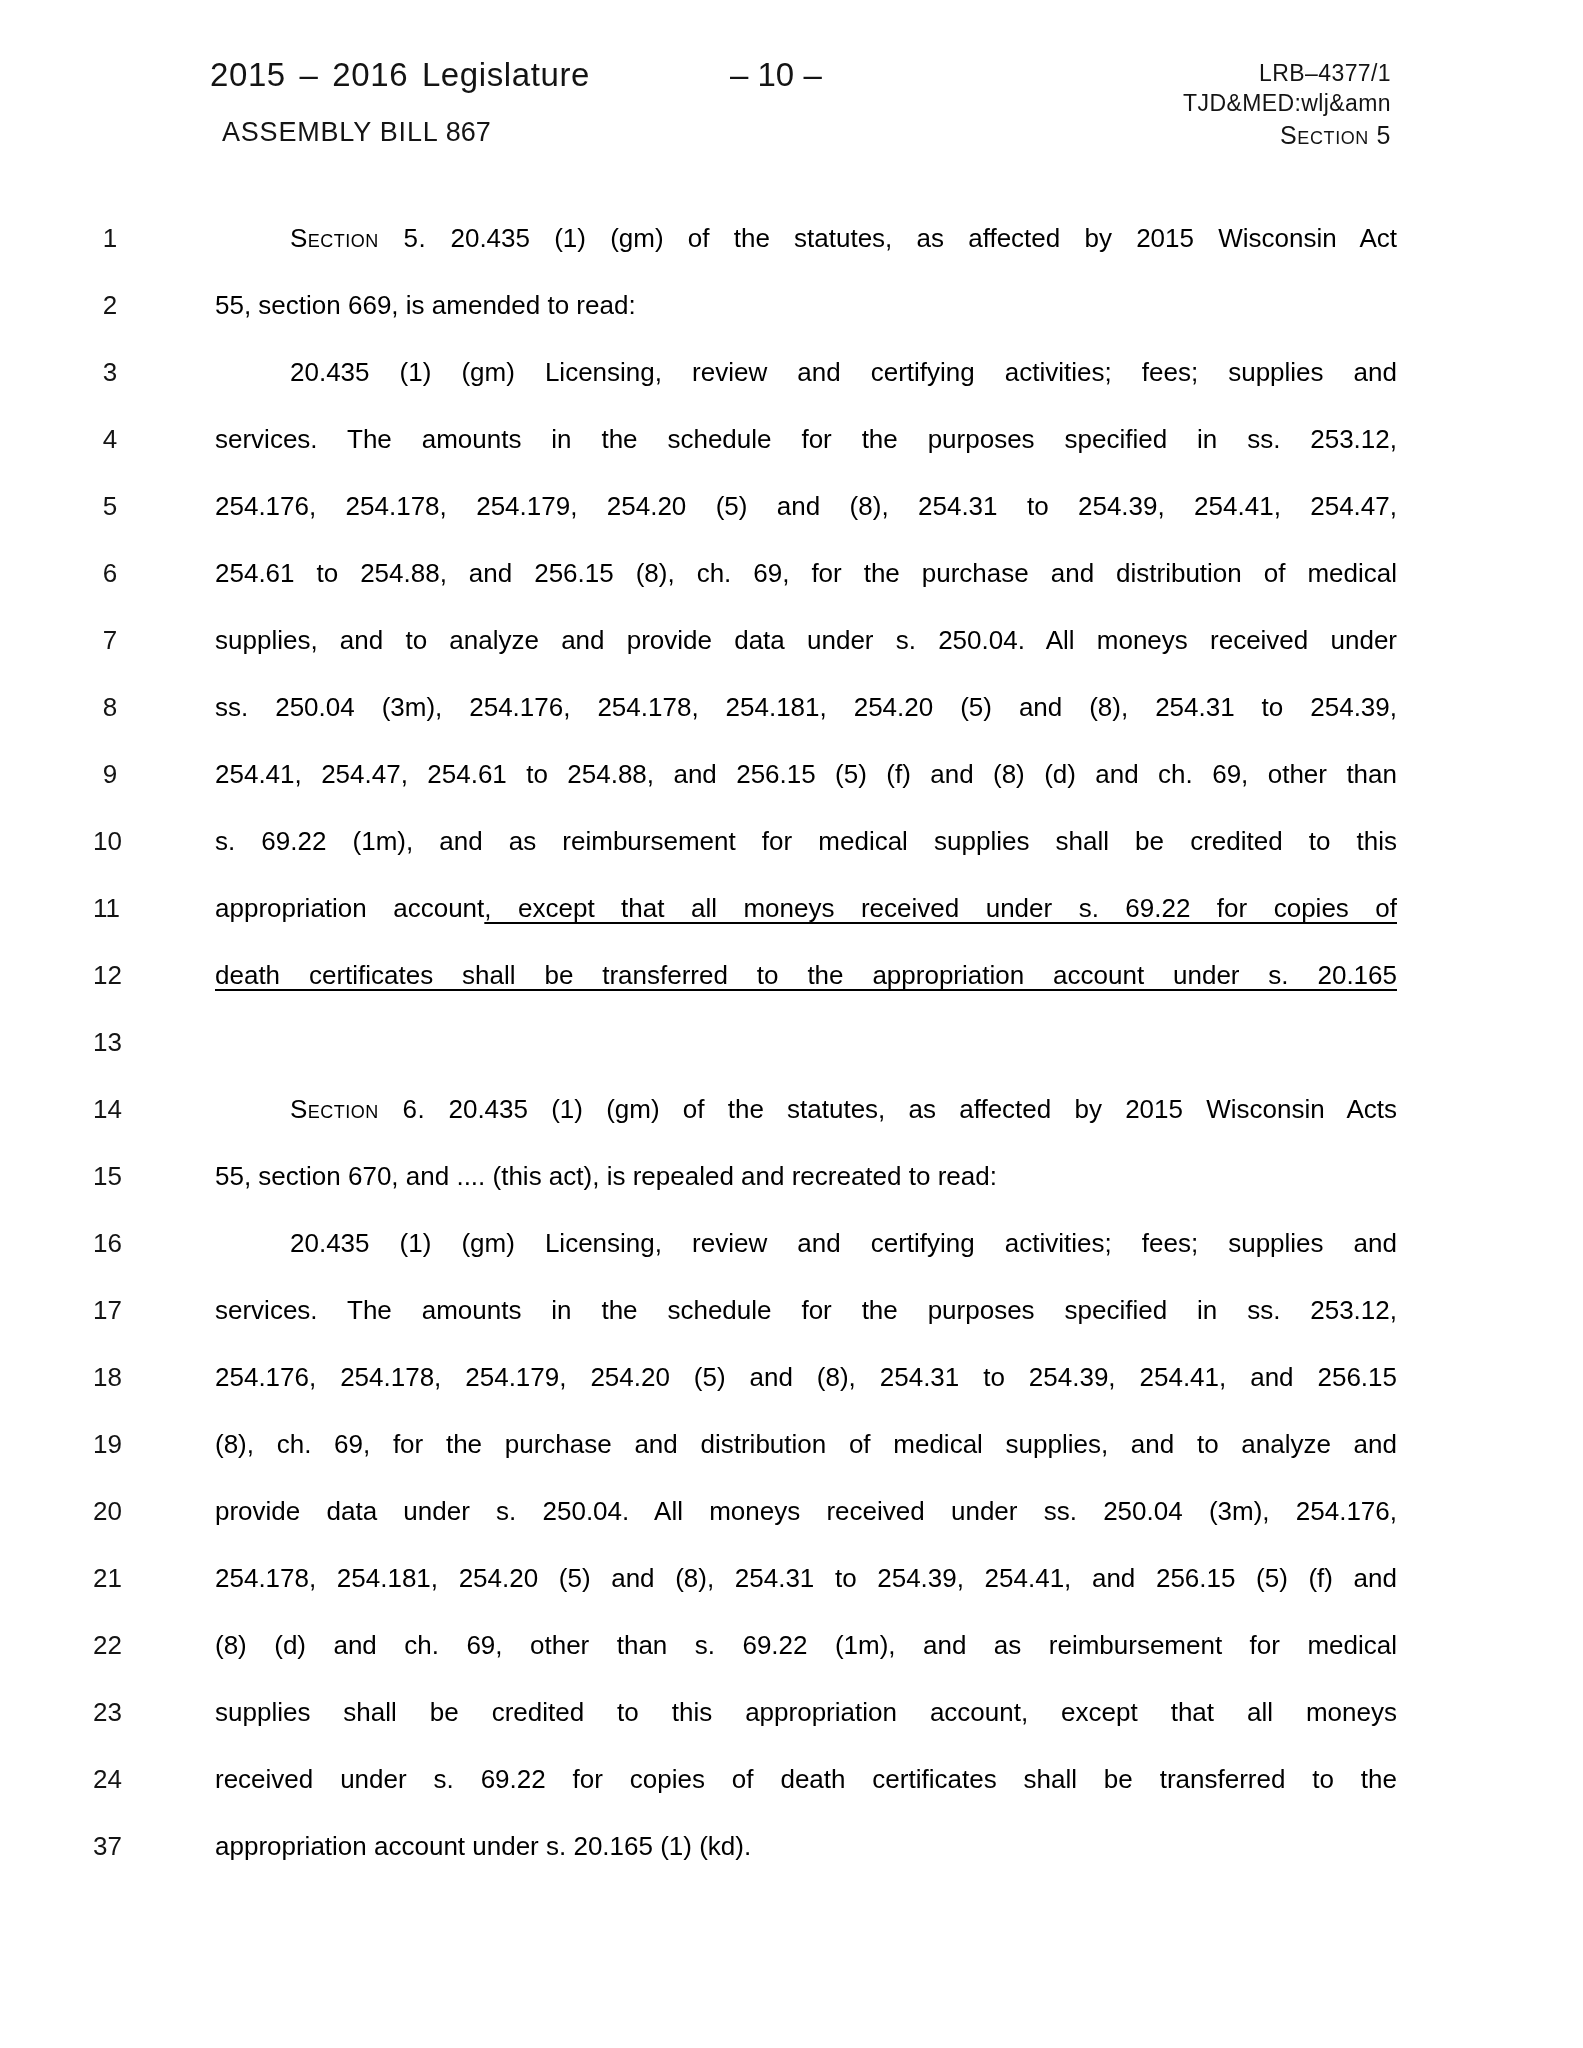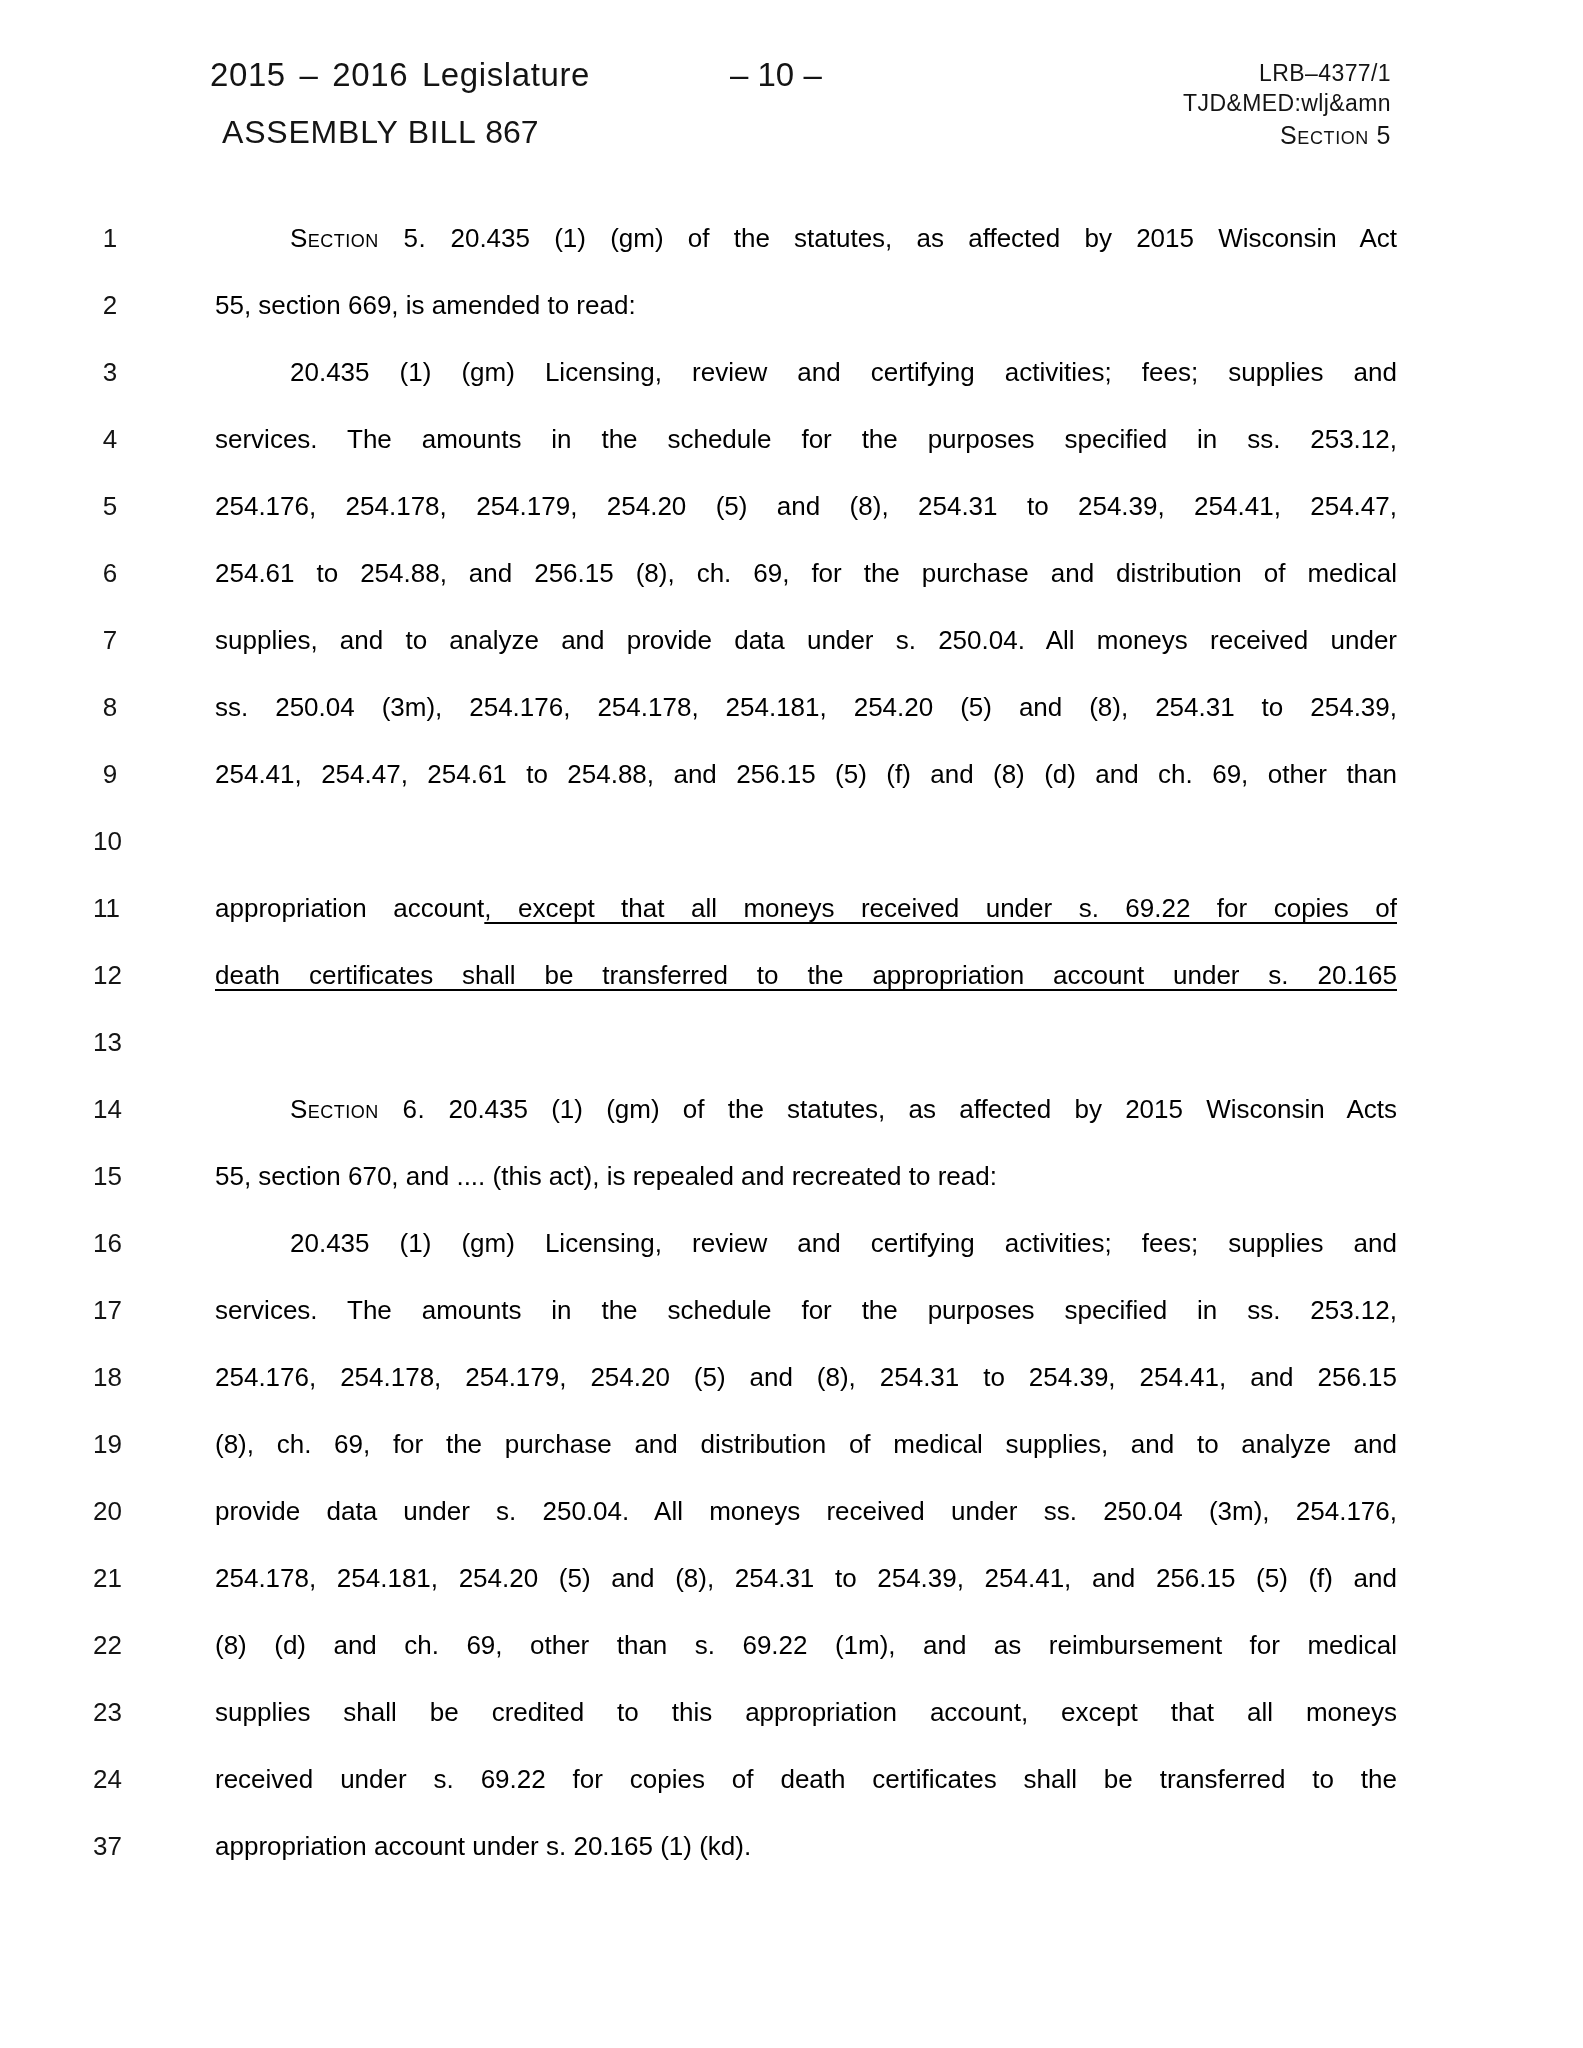--- a/index.html
+++ b/index.html
@@ -24,21 +24,21 @@
   }
   
   .hdr {
     position: absolute;
     font-size: 33px;
     line-height: 30px;
     white-space: nowrap;
     color: #141414;
   }
   .hdr-legislature { left: 210px; top: 60px; letter-spacing: 0.6px; word-spacing: 4px; }
-  .hdr-bill { left: 222px; top: 117px; font-size: 32px; letter-spacing: 0.8px; }
+  .hdr-bill { left: 222px; top: 117px; font-size: 27px; letter-spacing: 0.8px; }
   .hdr-bill .num { letter-spacing: 0; }
   .hdr-page { left: 730px; top: 60px; width: 84px; text-align: center; }
   .hdr-right {
     position: absolute;
     right: 192px;
     top: 58px;
     text-align: right;
     font-size: 23px;
     line-height: 30px;
     color: #141414;
@@ -156,20 +156,21 @@
       <span class="txt just">ss. 250.04 (3m), 254.176, 254.178, 254.181, 254.20 (5) and (8), 254.31 to 254.39,</span>
     </div>
 
     <div class="line" style="top:754px">
       <span class="ln">9</span>
       <span class="txt just">254.41, 254.47, 254.61 to 254.88, and 256.15 (5) (f) and (8) (d) and ch. 69, other than</span>
     </div>
 
     <div class="line" style="top:821px">
       <span class="ln two">10</span>
+      <span class="txt just">s. 69.22 (1m), and as reimbursement for medical supplies shall be credited to this</span>
     </div>
 
     <div class="line" style="top:888px">
       <span class="ln two">11</span>
       <span class="txt just"><span>appropriation account</span><span class="ul">, except that all moneys received under s. 69.22 for copies of</span></span>
     </div>
 
     <div class="line" style="top:955px">
       <span class="ln two">12</span>
       <span class="txt just"><span class="ul">death certificates shall be transferred to the appropriation account under s. 20.165</span></span>

